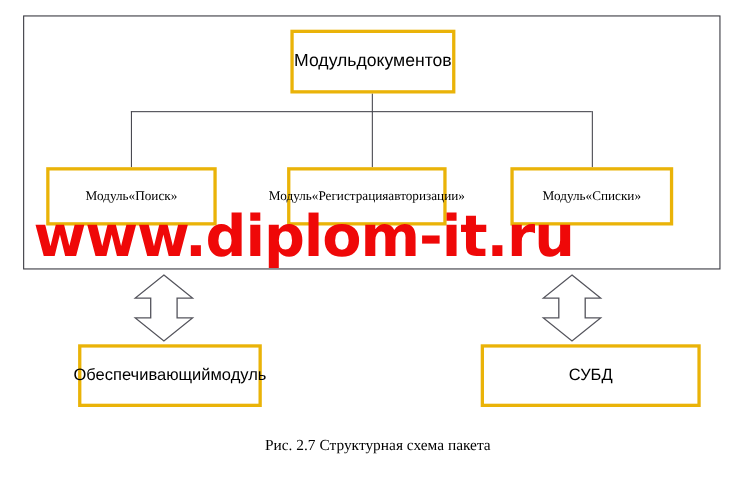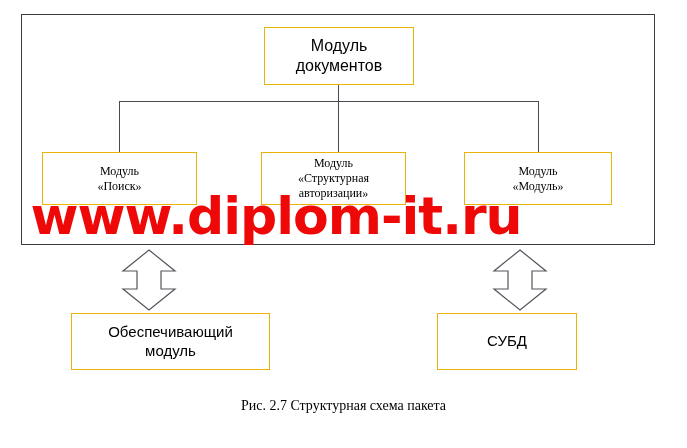--- a/index.html
+++ b/index.html
@@ -25,24 +25,23 @@
     height: 231px;
     border: 1px solid #3a3a42;
     box-sizing: border-box;
     background: transparent;
   }
 
   
   .dbox {
     position: absolute;
     box-sizing: border-box;
-    border: 1px solid #eab308;
+    border: 3px solid #eab308;
     background: transparent;
     display: flex;
-    flex-direction: column;
     align-items: center;
     justify-content: center;
     text-align: center;
     line-height: 1.25;
     color: #000000;
   }
   .dbox .line {
     display: block;
     white-space: nowrap;
   }
@@ -68,22 +67,22 @@
   #box-reg     { left: 261px; width: 145px; }
   #box-search  { left: 464px; width: 148px; }
 
   
   .row-bot {
     font-family: "Liberation Sans", sans-serif;
     font-size: 15px;
     top: 313px;
     height: 57px;
   }
-  #box-support { left: 71px;  width: 199px; }
-  #box-dbms    { left: 437px; width: 140px; }
+  #box-support { left: 71px;  width: 167px; }
+  #box-dbms    { left: 437px; width: 200px; }
 
   
   .conn {
     position: absolute;
     background: #4a4a52;
   }
   .vline { width: 1px; }
   .hline { height: 1px; }
 
   #conn-auth-drop   { left: 338px; top: 85px;  height: 17px; }
@@ -148,27 +147,27 @@
     <span class="line">документов</span>
   </div>
 
   <div class="dbox row-mid" id="box-lists">
     <span class="line">Модуль</span>
     <span class="line">«Поиск»</span>
   </div>
 
   <div class="dbox row-mid" id="box-reg">
     <span class="line">Модуль</span>
-    <span class="line">«Структурная</span>
+    <span class="line">«Регистрация</span>
     <span class="line">авторизации»</span>
   </div>
 
   <div class="dbox row-mid" id="box-search">
     <span class="line">Модуль</span>
-    <span class="line">«Модуль»</span>
+    <span class="line">«Списки»</span>
   </div>
 
   <div class="darrow" id="arrow-left">
     <svg viewBox="0 0 56 62" xmlns="http://www.w3.org/2000/svg">
       <polygon points="28,1 54,22 40,22 40,40 54,40 28,61 2,40 16,40 16,22 2,22" fill="#ffffff" stroke="#55555d" stroke-width="1.2"></polygon>
     </svg>
   </div>
 
   <div class="darrow" id="arrow-right">
     <svg viewBox="0 0 56 62" xmlns="http://www.w3.org/2000/svg">

